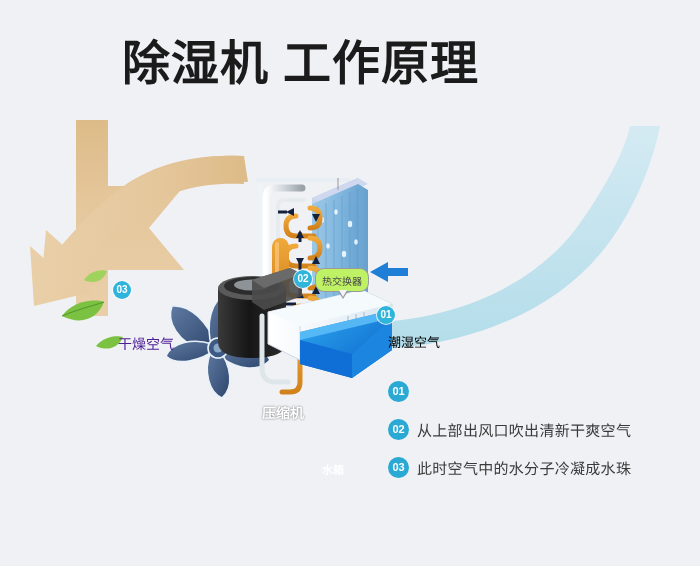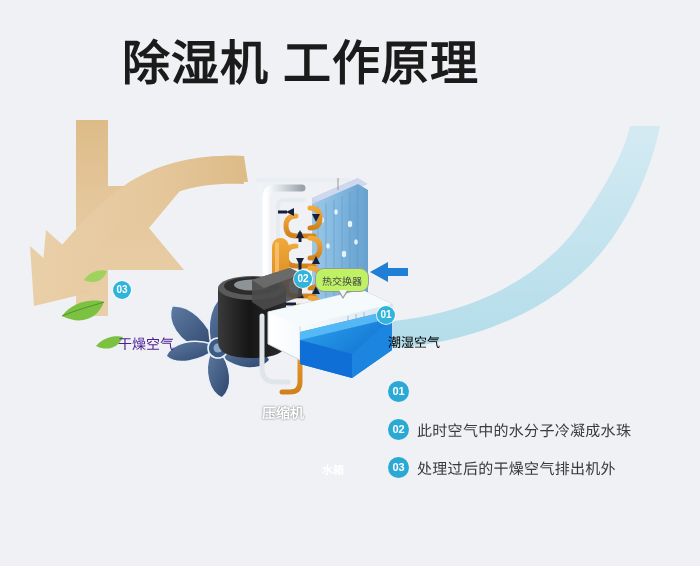--- a/index.html
+++ b/index.html
@@ -320,25 +320,25 @@
     <div class="dlabel lbl-humid">潮湿空气</div>
     <div class="dlabel lbl-comp">压缩机</div>
     <div class="dlabel lbl-tank">水箱</div>
 
     <div class="legend">
       <div class="legend-row">
         <span class="legend-badge">01</span>
       </div>
       <div class="legend-row">
         <span class="legend-badge">02</span>
-        <span class="legend-text">此时空气中的水分子冷凝成水珠</span>
+        <span class="legend-text">从上部出风口吹出清新干爽空气</span>
       </div>
       <div class="legend-row">
         <span class="legend-badge">03</span>
-        <span class="legend-text">处理过后的干燥空气排出机外</span>
+        <span class="legend-text">此时空气中的水分子冷凝成水珠</span>
       </div>
     </div>
 
   </div>
 
   <div class="body-copy">
   </div>
 
 </div>
 

